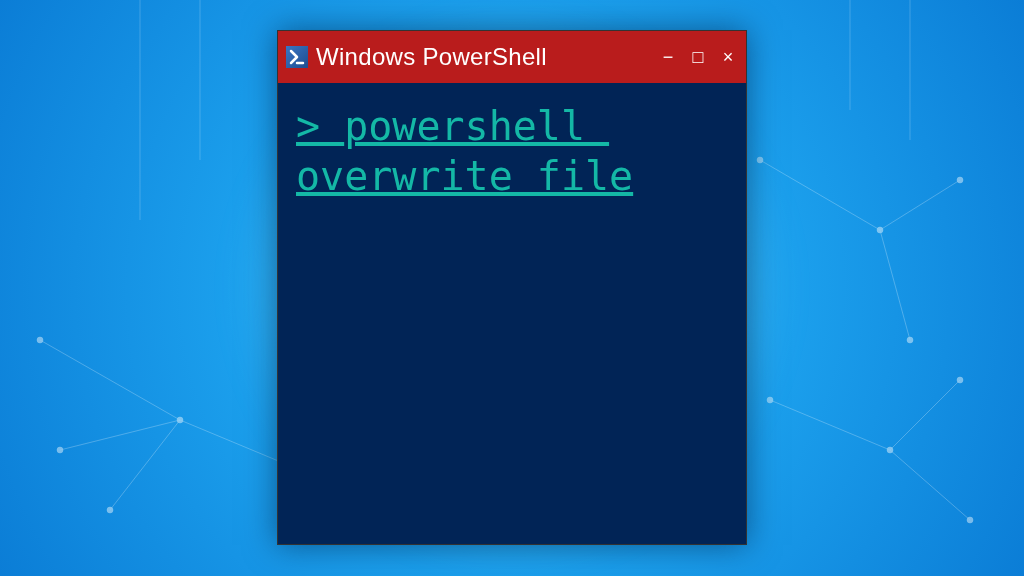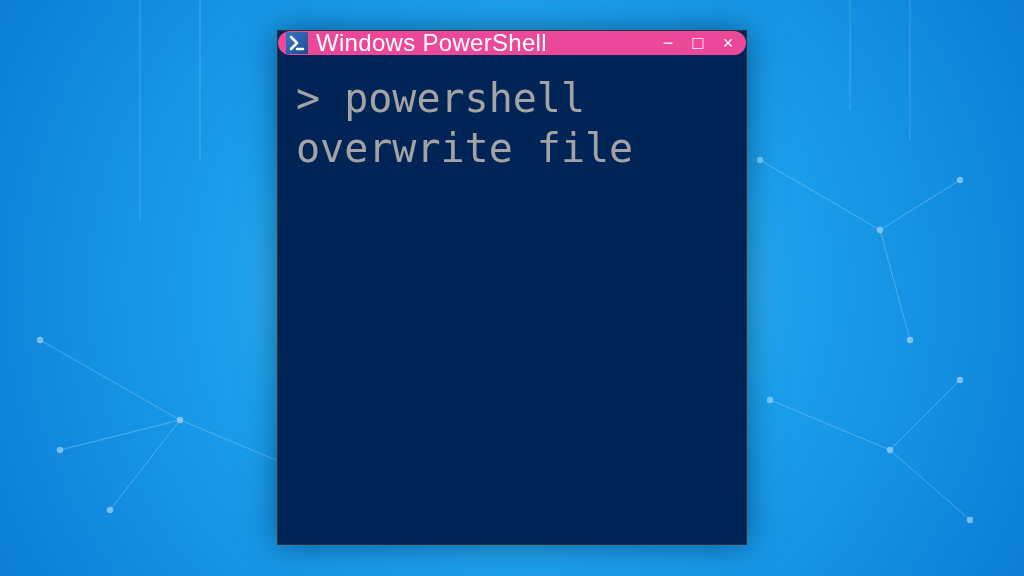--- a/index.html
+++ b/index.html
@@ -43,27 +43,26 @@
       position: absolute;
       left: 277px;
       top: 30px;
       width: 470px;
       height: 515px;
       background: #012456;
       border: 1px solid #333;
       box-shadow: 0 0 30px rgba(0,40,80,0.6);
     }
     .titlebar {
-      height: 24px;
-      background: #ec4899;
+      height: 52px;
+      background: #b91c1c;
       display: flex;
       align-items: center;
       padding: 0 8px;
       gap: 8px;
-      border-radius: 13px;
     }
     .ps-icon {
       width: 22px;
       height: 22px;
       background: linear-gradient(135deg, #3a75c4 0%, #1e4d8f 100%);
       display: flex;
       align-items: center;
       justify-content: center;
       color: #fff;
       font-weight: bold;
@@ -84,27 +83,28 @@
     .ctrl-btn {
       color: #fff;
       font-size: 18px;
       line-height: 1;
       cursor: pointer;
       width: 20px;
       text-align: center;
     }
     .terminal-body {
       padding: 18px 18px;
-      color: #a3a3a3;
+      color: #14b8a6;
       font-family: "DejaVu Sans Mono", "Consolas", "Courier New", monospace;
       font-size: 40px;
       line-height: 1.25;
       white-space: pre-wrap;
       word-break: break-word;
       height: calc(100% - 38px);
+      text-decoration: underline;
     }
     .prompt-symbol {
       white-space: pre;
     }
   </style>
 </head>
 <body>
 
 <div class="bg-lines">
   <svg viewBox="0 0 1024 576">

